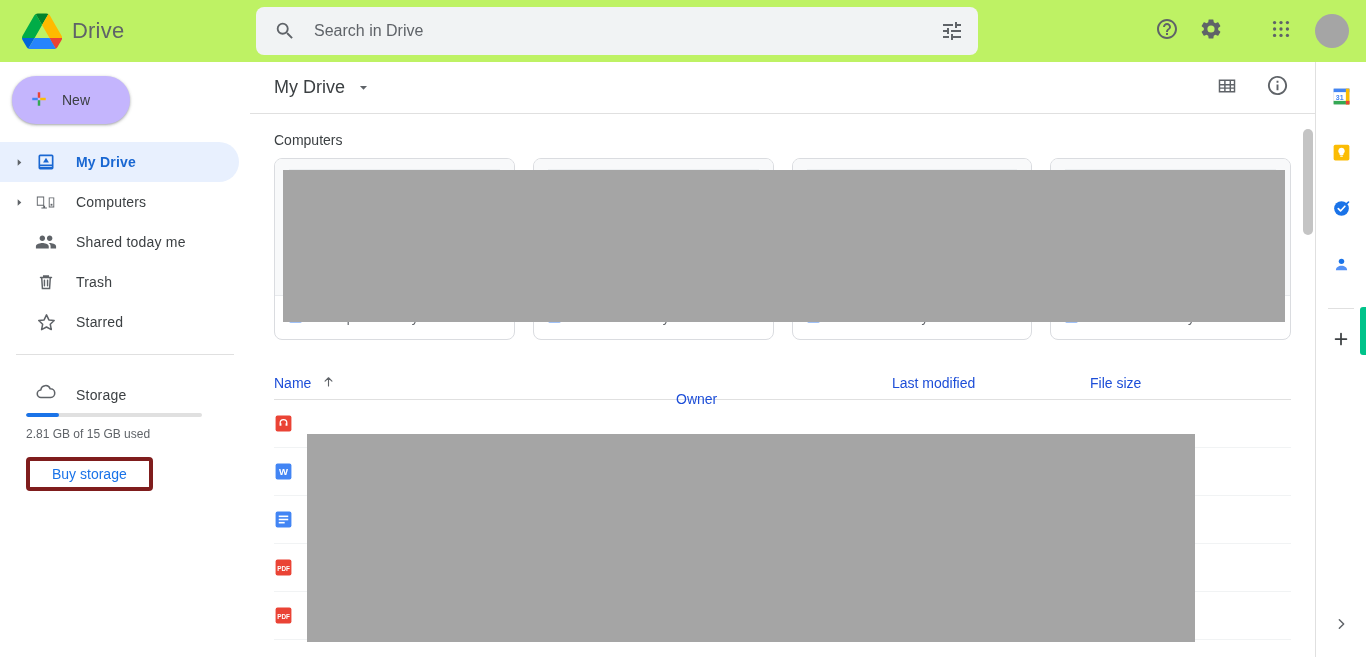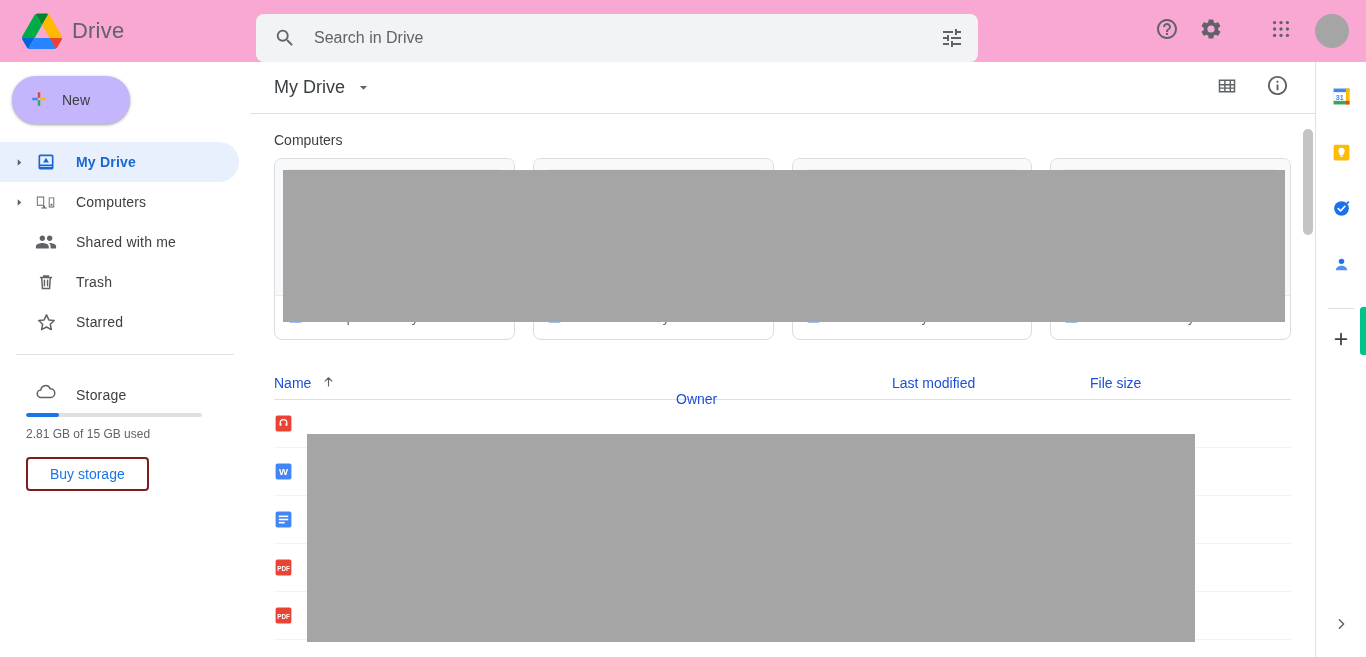--- a/index.html
+++ b/index.html
@@ -8,22 +8,22 @@
     font-family: "Liberation Sans", sans-serif;
     background: #ffffff;
     overflow: hidden;
     color: #5f6368;
   }
 
   
   .topbar {
     position: absolute; top: 0; left: 0;
     width: 1366px; height: 62px;
-    display: flex; align-items: flex-end;
-    background: #f9a8d4;
+    display: flex; align-items: center;
+    background: #bef264;
   }
   .brand {
     display: flex; align-items: center;
     width: 250px; padding-left: 22px;
     height: 62px;
   }
   .drive-logo { width: 40px; height: 36px; }
   .brand-name {
     font-size: 22px; color: #5f6368; letter-spacing: .2px;
     margin-left: 10px; font-weight: 400;
@@ -99,21 +99,21 @@
   }
   .bar-track {
     margin: 10px 0 0 26px; width: 176px; height: 4px;
     background: #e0e0e0; border-radius: 2px; overflow: hidden;
   }
   .bar-fill { height: 4px; background: #1a73e8; border-radius: 2px; }
   .storage-text { margin: 10px 0 0 26px; font-size: 12px; color: #5f6368; }
   .buy-btn {
     margin: 16px 0 0 26px;
     height: 34px; padding: 0 22px;
-    border: 2px solid #7f1d1d; border-radius: 4px;
+    border: 4px solid #7f1d1d; border-radius: 4px;
     background: #fff; color: #1a73e8;
     font-size: 14px; font-weight: 500; cursor: pointer;
     font-family: "Liberation Sans", sans-serif;
   }
 
   
   .main {
     position: absolute; top: 62px; left: 250px;
     width: 1065px; height: 595px;
     background: #fff;
@@ -326,21 +326,21 @@
       <span class="nav-label">Computers</span>
     </div>
 
     <div class="nav-item">
       <span class="expander"></span>
       <span class="nav-icon">
         <svg viewBox="0 0 24 24" width="22" height="22" fill="#5f6368">
           <path d="M16 11c1.66 0 2.99-1.34 2.99-3S17.66 5 16 5c-1.66 0-3 1.34-3 3s1.34 3 3 3zm-8 0c1.66 0 2.99-1.34 2.99-3S9.66 5 8 5C6.34 5 5 6.34 5 8s1.34 3 3 3zm0 2c-2.33 0-7 1.17-7 3.5V19h14v-2.5c0-2.33-4.67-3.5-7-3.5zm8 0c-.29 0-.62.02-.97.05 1.16.84 1.97 1.97 1.97 3.45V19h6v-2.5c0-2.33-4.67-3.5-7-3.5z"></path>
         </svg>
       </span>
-      <span class="nav-label">Shared with me</span>
+      <span class="nav-label">Shared today me</span>
     </div>
 
 
     <div class="nav-item">
       <span class="expander"></span>
       <span class="nav-icon">
         <svg viewBox="0 0 24 24" width="22" height="22" fill="none" stroke="#5f6368" stroke-width="1.6">
           <path d="M6 7h12M9.5 7V5.4h5V7M7.3 7l.8 12.2h7.8L16.7 7M10.3 10v6M13.7 10v6" stroke-linecap="round"></path>
         </svg>
       </span>

